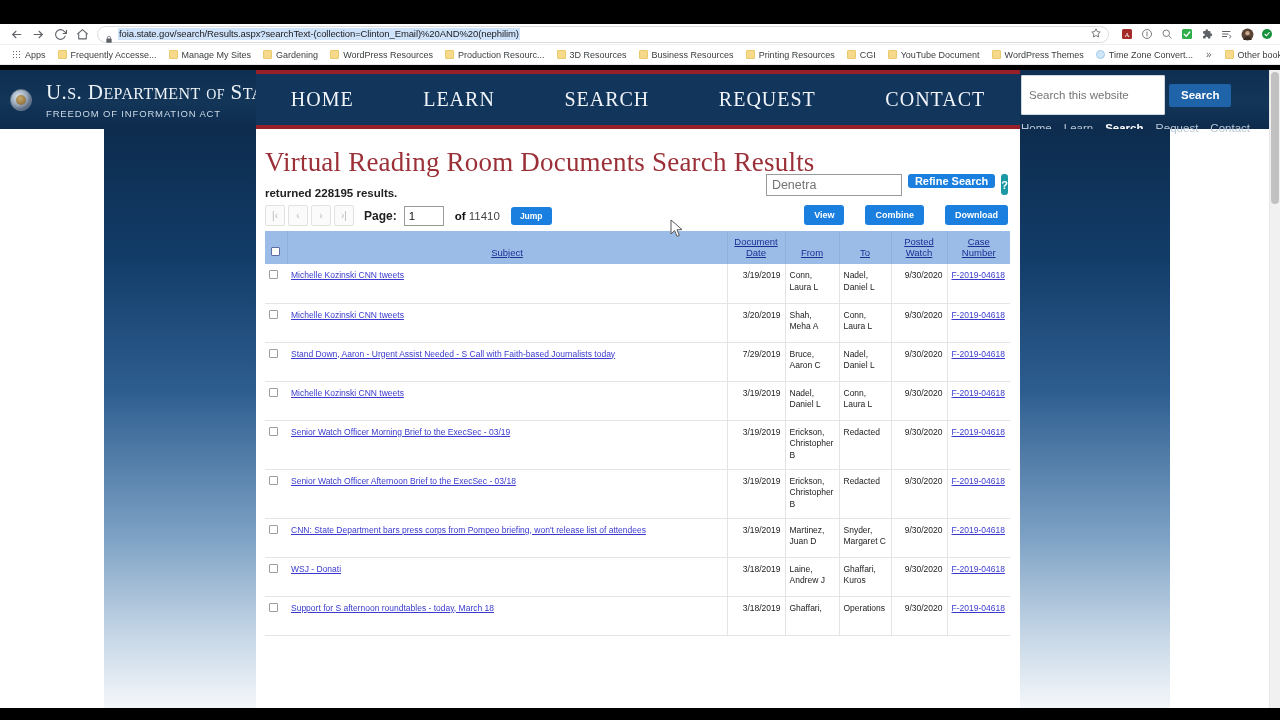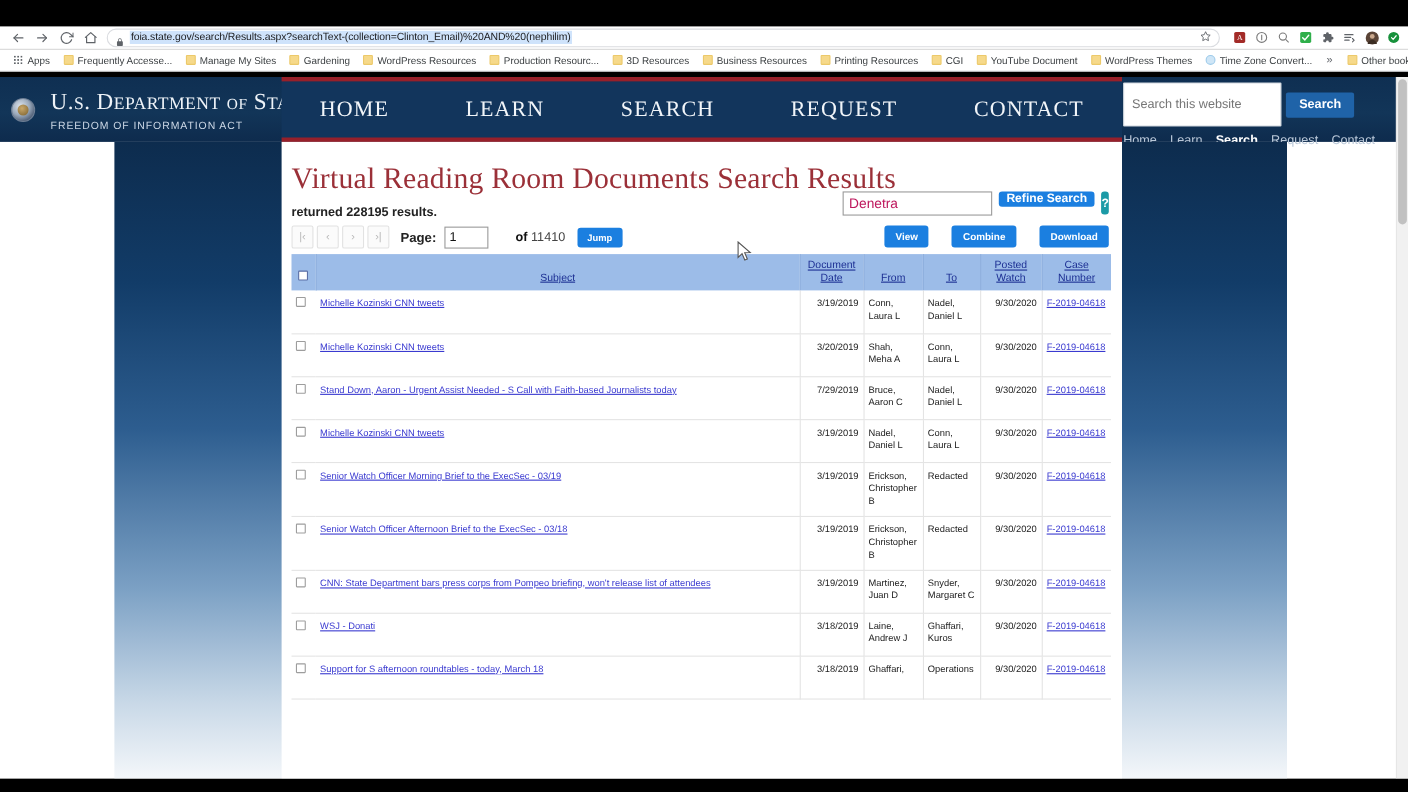--- a/index.html
+++ b/index.html
@@ -139,21 +139,21 @@
   .page-title {
     font-family: "Liberation Serif", serif; color: #9b3038; font-size: 27px;
     padding: 18px 0 0 9px; letter-spacing: 0.2px;
   }
   .returned { font-size: 11.5px; font-weight: bold; color: #222; padding: 9px 0 0 9px; }
 
   .refine-area { position: absolute; right: 12px; top: 45px; width: 232px; }
   .refine-row { display: flex; align-items: flex-start; gap: 6px; justify-content: flex-end;}
   .refine-input {
     width: 136px; height: 22px; border: 1px solid #9a9a9a; font-size: 12.5px;
-    color: #be185d; padding: 0 5px; font-family: "Liberation Sans", sans-serif;
+    color: #737373; padding: 0 5px; font-family: "Liberation Sans", sans-serif;
   }
   .btn-blue {
     background: #1b7fe0; color: #fff; border: none; border-radius: 3px; font-size: 11px;
     font-weight: bold; height: 14px; padding: 0 7px; cursor: pointer;
     font-family: "Liberation Sans", sans-serif; white-space: nowrap;
   }
   .btn-help {
     background: #1b9aa6; color: #fff; border: none; border-radius: 3px; width: 21px; height: 21px;
     font-size: 11px; font-weight: bold; cursor: pointer; font-family: "Liberation Sans", sans-serif;
   }
@@ -167,21 +167,21 @@
   .pbtn {
     width: 20px; height: 21px; border: 1px solid #e2e2e2; background: #fbfbfb;
     color: #b9b9b9; font-size: 10px; display: flex; align-items: center; justify-content: center;
     border-radius: 2px; cursor: pointer; font-family: "Liberation Sans", sans-serif;
   }
   .plabel { font-size: 12px; font-weight: bold; color: #222; margin-left: 7px; }
   .pinput {
     width: 40px; height: 20px; border: 1px solid #9a9a9a; font-size: 11.5px; padding: 0 4px;
     margin-left: 4px; font-family: "Liberation Sans", sans-serif; color:#111;
   }
-  .pof { font-size: 11.5px; color: #444; margin-left: 22px; text-align: right; }
+  .pof { font-size: 11.5px; color: #444; margin-left: 8px; text-align: right; }
   .pof b { color:#111; }
   .pjump {
     background: #1b7fe0; color: #fff; border: none; border-radius: 3px; font-size: 8.5px;
     font-weight: bold; height: 18px; padding: 0 9px; margin-left: 8px; cursor: pointer;
     font-family: "Liberation Sans", sans-serif;
   }
 
   
   .tablewrap { position: absolute; left: 9px; top: 102px; width: 745px; }
   table.results { width: 745px; border-collapse: collapse; table-layout: fixed; }

